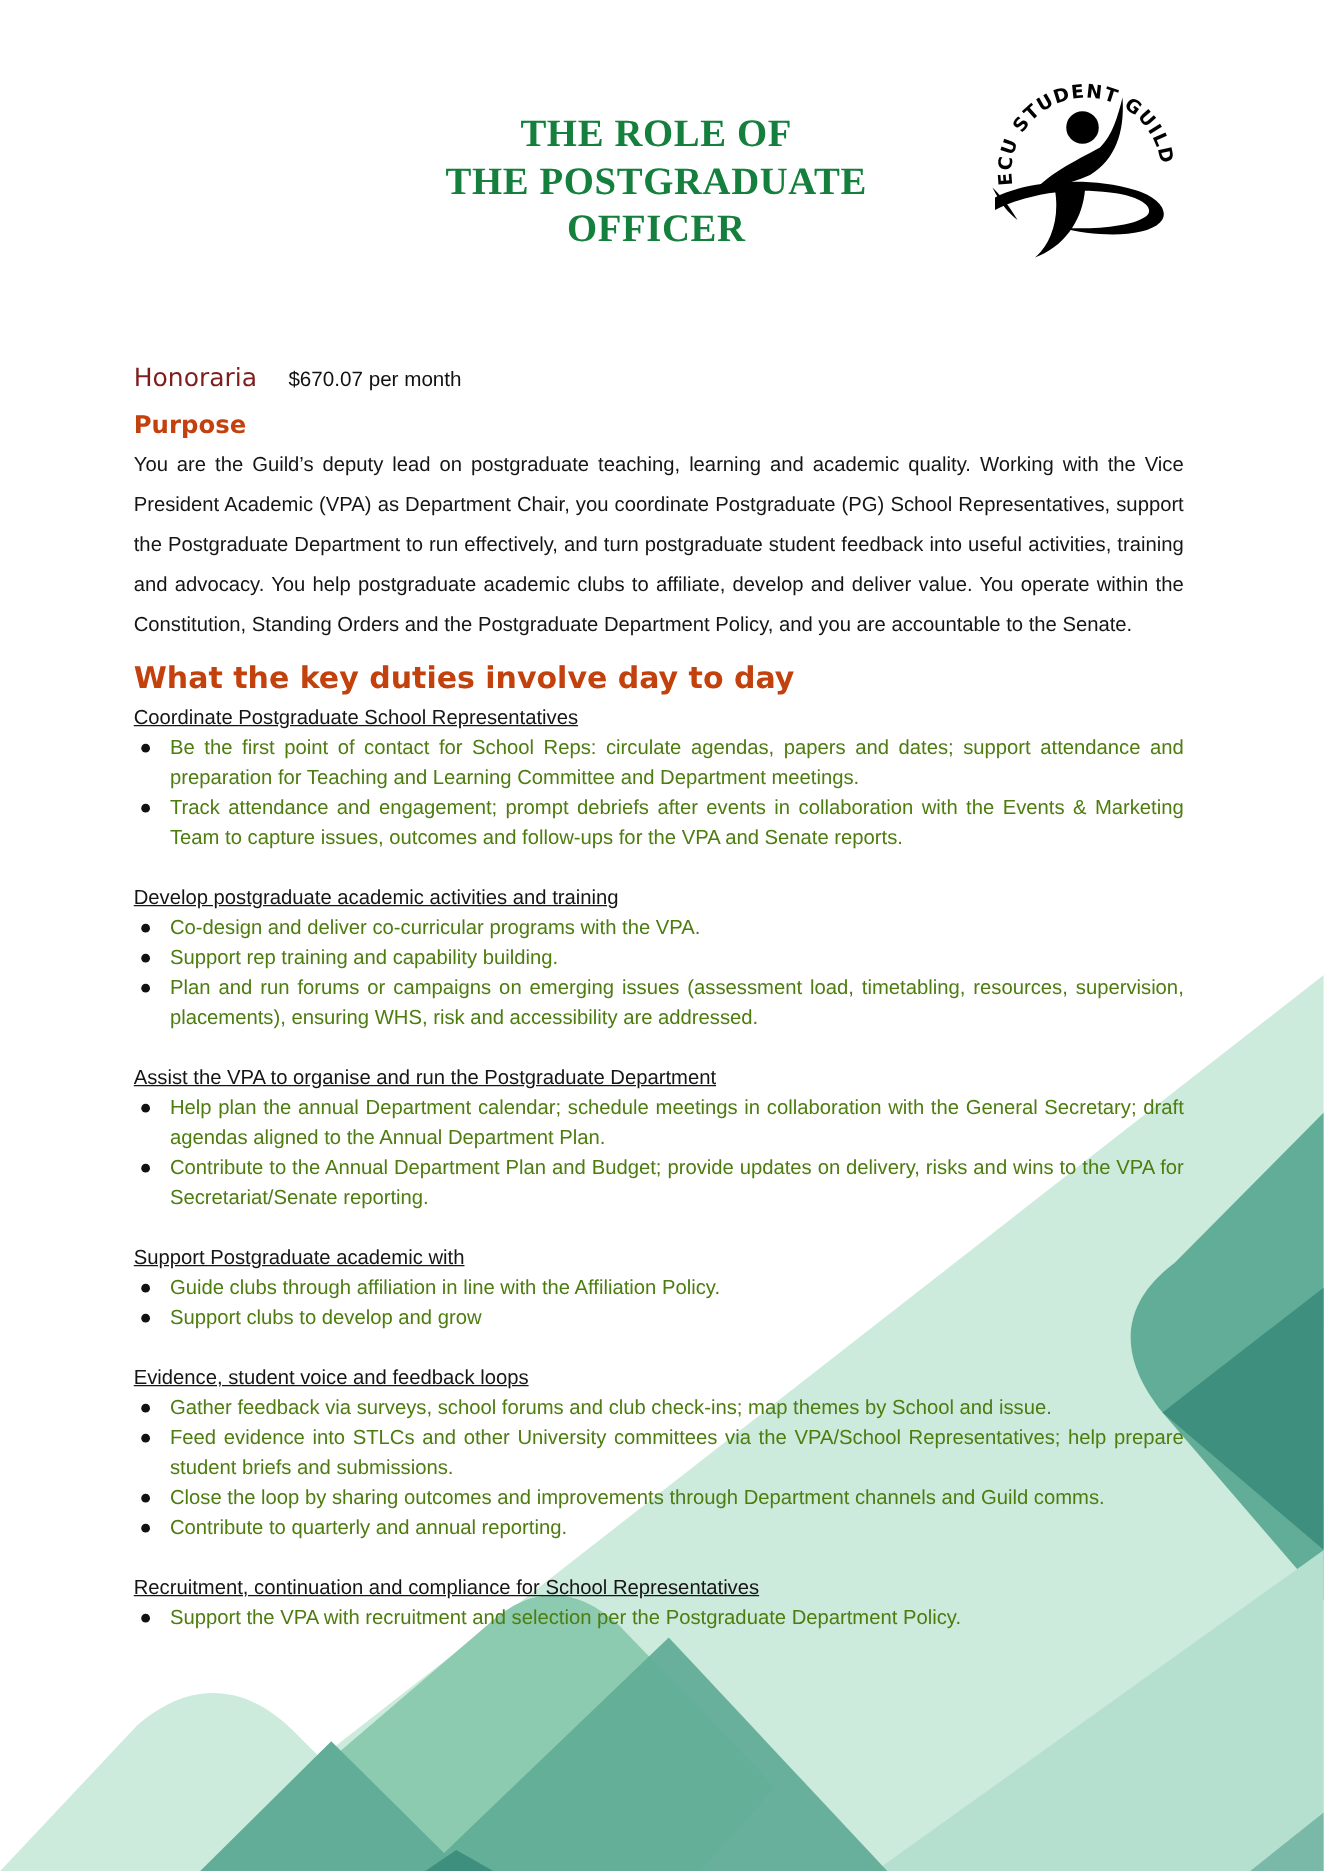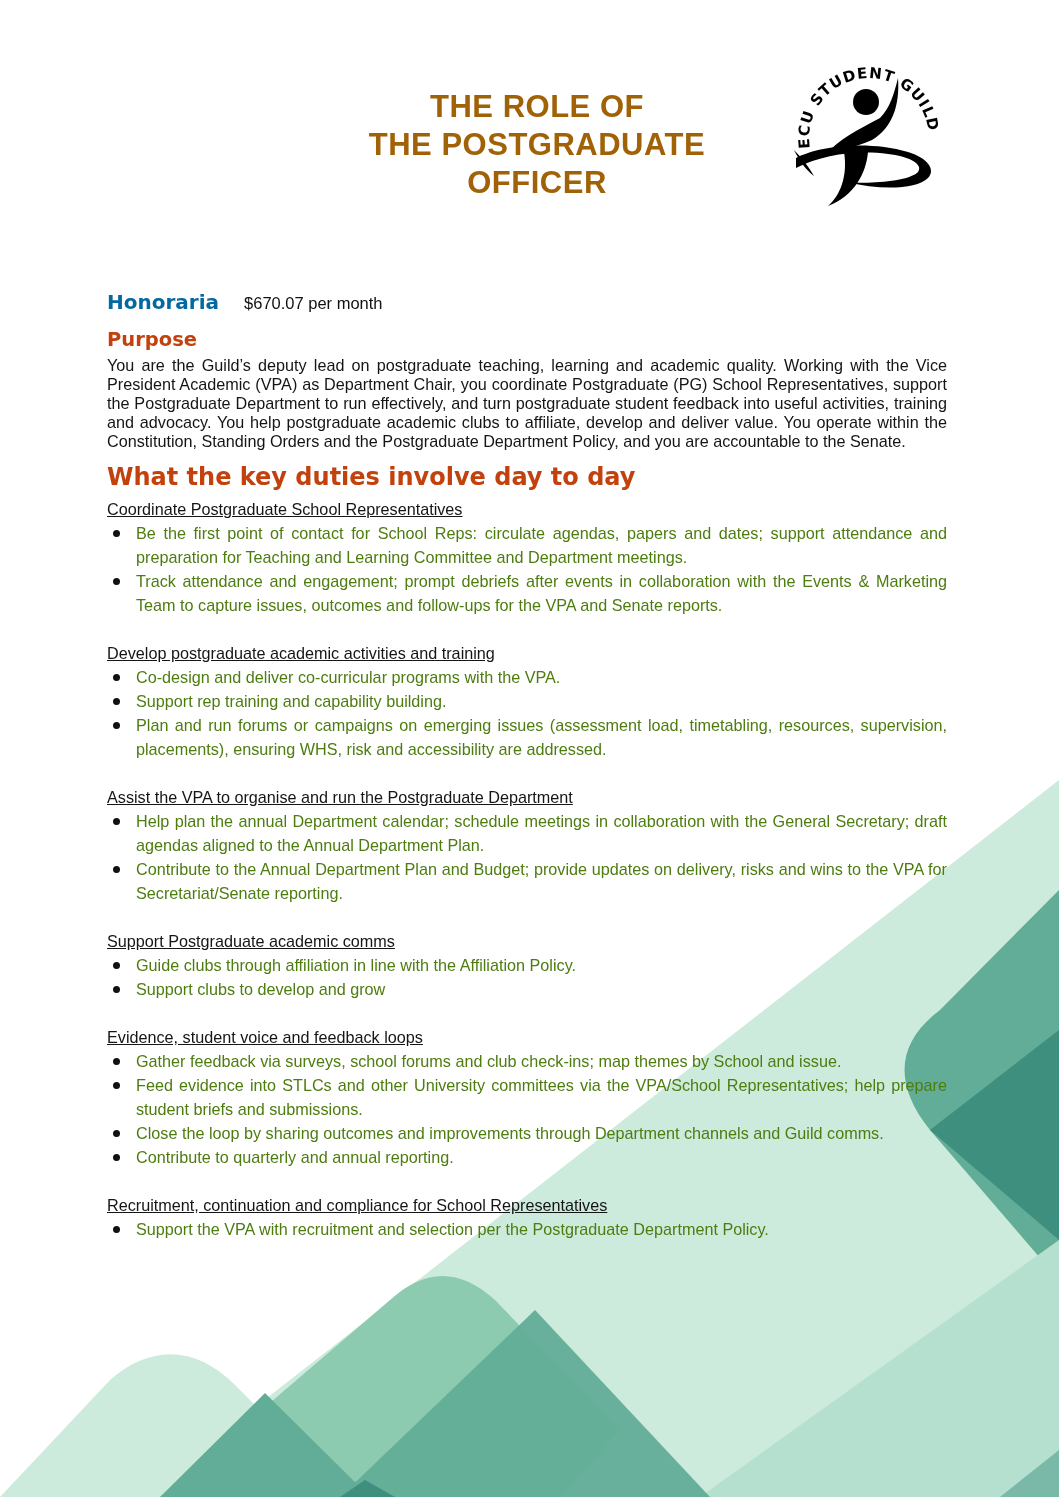--- a/index.html
+++ b/index.html
@@ -4,36 +4,36 @@
 <style>
   html, body { margin: 0; padding: 0; }
   body {
     width: 1059px; height: 1497px; position: relative; overflow: hidden;
     background: #ffffff; color: #111;
     font-family: "Liberation Sans", "DejaVu Sans", sans-serif;
   }
   .bg { position: absolute; left: 0; top: 0; width: 1059px; height: 1497px; z-index: 0; }
   .page { position: absolute; left: 0; top: 0; width: 1059px; height: 1497px; z-index: 1; }
   .title {
-    position: absolute; left: 332px; top: 88px; width: 410px; text-align: center;
-    font-family: Liberation Sans, sans-serif; font-weight: bold; font-size: 31px;
-    line-height: 38px; letter-spacing: 0.5px; color: #a16207;
+    position: absolute; left: 320px; top: 88px; width: 410px; text-align: center;
+    font-family: Liberation Serif, serif; font-weight: bold; font-size: 31px;
+    line-height: 38px; letter-spacing: 0.5px; color: #15803d;
   }
   .title div { white-space: nowrap; }
   .logo { position: absolute; left: 788px; top: 56px; width: 160px; height: 156px; }
   .content { position: absolute; left: 107px; top: 290px; width: 840px; }
   .honoraria-row { display: flex; align-items: baseline; height: 34px; }
-  .h-label { font-family: "DejaVu Sans", sans-serif; font-weight: bold; font-size: 20px; color: #0369a1; }
+  .h-label { font-family: "DejaVu Sans", sans-serif; font-weight: normal; font-size: 20px; color: #7f1d1d; }
   .h-value { font-size: 16.5px; margin-left: 25px; color: #111; }
   .section-h {
     font-family: "DejaVu Sans", sans-serif; font-weight: bold; font-size: 19.5px; color: #c2410c;
   }
   .purpose-h { margin-top: 4px; height: 28px; }
   .para {
-    font-size: 16.2px; line-height: 19px; text-align: justify; color: #151515; margin: 0;
+    font-size: 16.2px; line-height: 32px; text-align: justify; color: #151515; margin: 0;
   }
   .duties-h { margin-top: 12px; height: 34px; font-size: 24px; }
   .group { margin-top: 0; }
   .group + .group { margin-top: 24px; }
   .group-title {
     font-size: 16.2px; line-height: 24px; text-decoration: underline; color: #151515;
   }
   ul { list-style: none; margin: 0; padding: 0; }
   li {
     position: relative; padding-left: 29px; font-size: 16.2px; line-height: 24px;
@@ -122,21 +122,21 @@
 
     <div class="group">
       <div class="group-title">Assist the VPA to organise and run the Postgraduate Department</div>
       <ul>
         <li><span class="dot"></span><span>Help plan the annual Department calendar; schedule meetings in collaboration with the General Secretary; draft agendas aligned to the Annual Department Plan.</span></li>
         <li><span class="dot"></span><span>Contribute to the Annual Department Plan and Budget; provide updates on delivery, risks and wins to the VPA for Secretariat/Senate reporting.</span></li>
       </ul>
     </div>
 
     <div class="group">
-      <div class="group-title">Support Postgraduate academic comms</div>
+      <div class="group-title">Support Postgraduate academic with</div>
       <ul>
         <li><span class="dot"></span><span>Guide clubs through affiliation in line with the Affiliation Policy.</span></li>
         <li><span class="dot"></span><span>Support clubs to develop and grow</span></li>
       </ul>
     </div>
 
     <div class="group">
       <div class="group-title">Evidence, student voice and feedback loops</div>
       <ul>
         <li><span class="dot"></span><span>Gather feedback via surveys, school forums and club check-ins; map themes by School and issue.</span></li>

